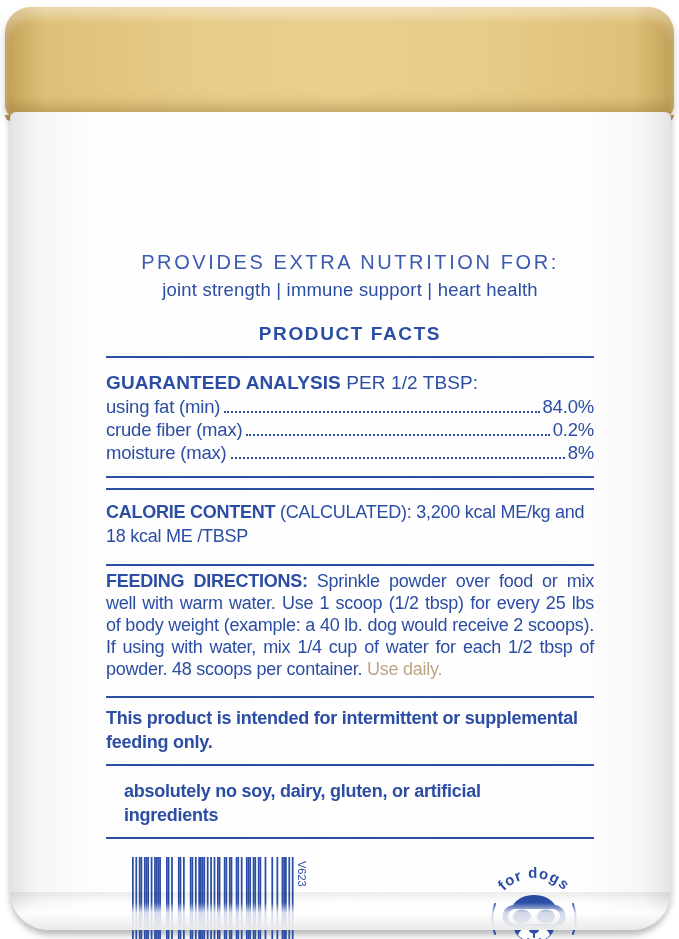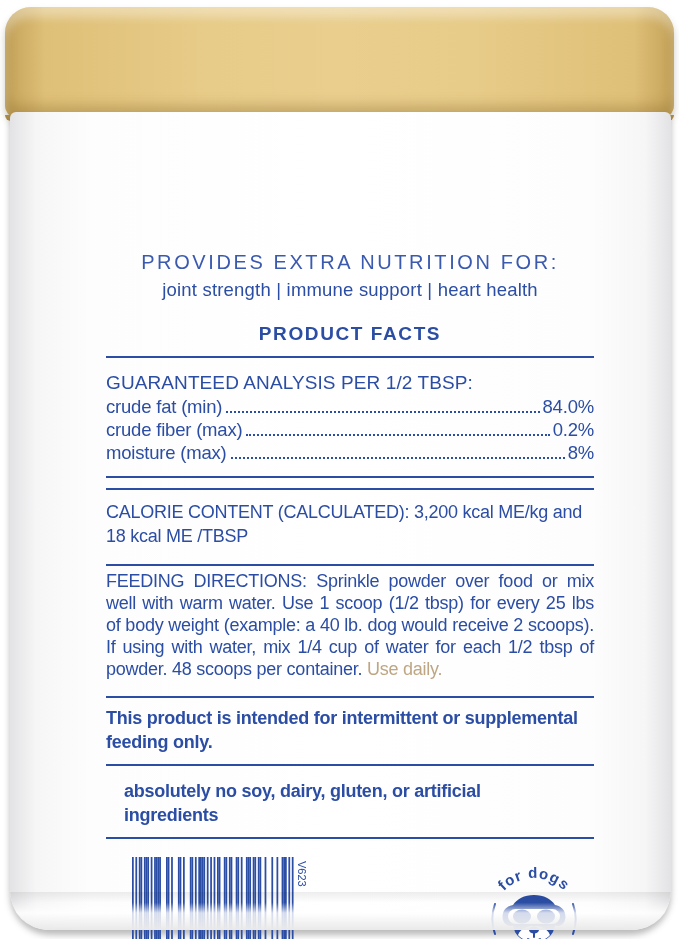--- a/index.html
+++ b/index.html
@@ -50,21 +50,21 @@
   .rule { border:0; border-top:2px solid #2b4da4; margin:0; }
   .rule.r1 { margin-top:10px; }
   .rule.r2 { margin-top:12px; }
   .rule.r3 { margin-top:10px; }
   .rule.r4 { margin-top:16px; }
   .rule.r5 { margin-top:16px; }
   .rule.r6 { margin-top:8px; }
   .rule.r7 { margin-top:10px; }
 
   .ga-title { font-size:19px; margin-top:12px; line-height:25px; letter-spacing:.1px; }
-  .bold { font-weight:400; }
+  .bold { font-weight:700; }
   .ga-row { display:flex; align-items:baseline; font-size:18.5px; line-height:23px; letter-spacing:-0.2px; }
   .ga-leader { flex:1; border-bottom:2.4px dotted #2b4da4; margin:0 3px 3px 4px; }
   .ga-value { white-space:nowrap; }
 
   .para { font-size:18px; line-height:24px; margin:10px 0; letter-spacing:-0.25px; }
   .para.calorie { line-height:24px; }
   .para.feeding { margin-top:4px; line-height:22px; text-align:justify; }
   .highlight { color:#bfa683; }
   .note { font-size:18px; line-height:24px; margin:8px 0 10px; letter-spacing:-0.25px;font-weight:bold; }
   .note.single { margin:13px 18px 10px; }
@@ -86,21 +86,21 @@
 
       <div class="center provides">PROVIDES EXTRA NUTRITION FOR:</div>
       <div class="center benefits">joint strength | immune support | heart health</div>
       <div class="center product-facts">PRODUCT FACTS</div>
 
       <hr class="rule r1">
 
       <div class="ga-title"><span class="bold">GUARANTEED ANALYSIS</span><span> PER 1/2 TBSP:</span></div>
 
       <div class="ga-row">
-        <span>crude fat (min)</span>
+        <span>using fat (min)</span>
         <span class="ga-leader"></span>
         <span class="ga-value">84.0%</span>
       </div>
       <div class="ga-row">
         <span>crude fiber (max)</span>
         <span class="ga-leader"></span>
         <span class="ga-value">0.2%</span>
       </div>
       <div class="ga-row">
         <span>moisture (max)</span>

